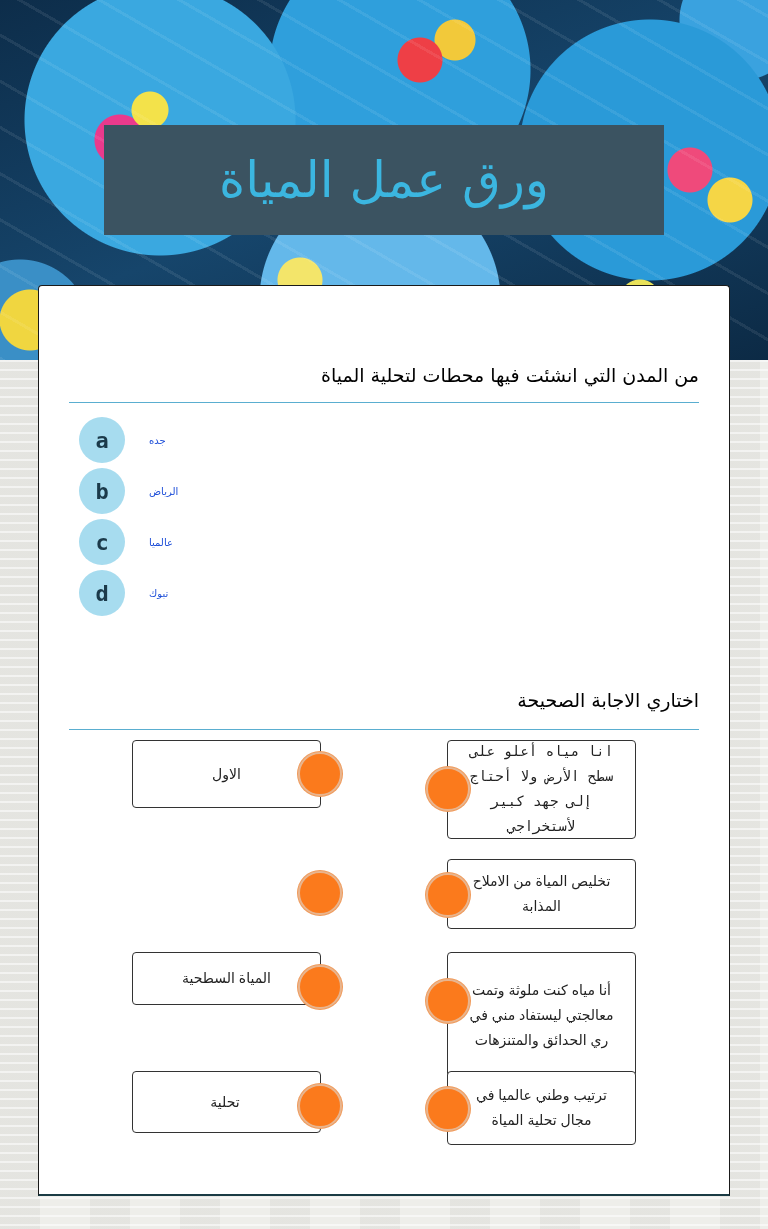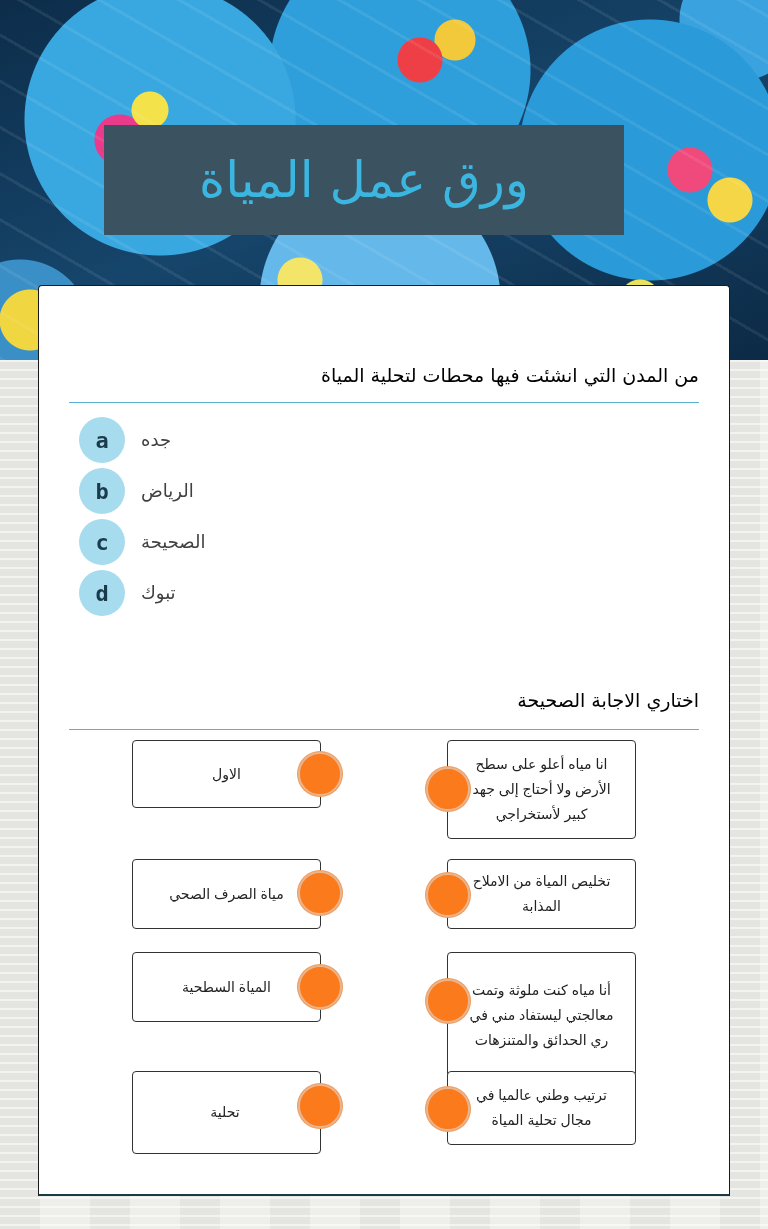--- a/index.html
+++ b/index.html
@@ -31,21 +31,21 @@
         radial-gradient(circle at 380px 300px, #64b8ea 0 120px, transparent 121px),
         radial-gradient(circle at 20px 330px, #3a8fc6 0 70px, transparent 71px),
         radial-gradient(circle at 740px 20px, #3aa2df 0 60px, transparent 61px),
         linear-gradient(160deg, #0d2d4a 0%, #16456b 50%, #0c2a45 100%);
     }
     .hero-overlay {
       position: absolute; inset: 0;
       background: repeating-linear-gradient(30deg, rgba(255,255,255,0.08) 0 3px, transparent 3px 40px);
     }
     .title-box {
-      position: absolute; left: 104px; top: 125px; width: 520px; height: 110px;
+      position: absolute; left: 104px; top: 125px; width: 560px; height: 110px;
       background: #3b5361;
       display: flex; align-items: center; justify-content: center;
     }
     .title-text {
       color: #3bb6e0; font-size: 50px; font-family: "DejaVu Sans", sans-serif; direction: rtl;
     }
     
     .card {
       position: absolute; left: 38px; top: 285px; width: 692px; height: 911px;
       background: #ffffff; border: 1px solid #1a1a1a; border-radius: 4px 4px 0 0;
@@ -59,21 +59,21 @@
       position: absolute; left: 30px; width: 630px; height: 1px; background: #5aaed0;
     }
     .option {
       position: absolute; left: 40px; height: 48px; display: flex; align-items: center;
     }
     .opt-circle {
       width: 46px; height: 46px; border-radius: 50%; background: #a7dcef;
       display: flex; align-items: center; justify-content: center;
       font-family: "DejaVu Sans Mono", monospace; font-weight: bold; font-size: 22px; color: #1b3a4a;
     }
-    .opt-label { margin-left: 16px; font-size: 18px; color: #404040; direction: rtl; }
+    .opt-label { margin-left: 24px; font-size: 10px; color: #1d4ed8; direction: rtl; }
     .match-box {
       position: absolute; width: 189px; border: 1px solid #333; border-radius: 4px; background: #fff;
       display: flex; align-items: center; justify-content: center; text-align: center;
       font-size: 14px; line-height: 25px; color: #222; direction: rtl; padding: 4px 14px;
     }
     .dot {
       position: absolute; width: 44px; height: 44px; border-radius: 50%;
       background: #fb7a1c; border: 2px solid #e8b58f; box-shadow: 0 0 0 1px #f09a5a;
     }
   </style>
@@ -96,51 +96,48 @@
   <div class="option" style="top:130px;">
     <div class="opt-circle">a</div>
     <span class="opt-label">جده</span>
   </div>
   <div class="option" style="top:181px;">
     <div class="opt-circle">b</div>
     <span class="opt-label">الرياض</span>
   </div>
   <div class="option" style="top:232px;">
     <div class="opt-circle">c</div>
-    <span class="opt-label">الصحيحة</span>
+    <span class="opt-label">عالميا</span>
   </div>
   <div class="option" style="top:283px;">
     <div class="opt-circle">d</div>
     <span class="opt-label">تبوك</span>
   </div>
 
   <div class="q-title" style="top:403px;">اختاري الاجابة الصحيحة</div>
   <div class="q-line" style="top:443px;"></div>
 
   <div class="match-box" style="left:93px; top:454px; height:68px;">
     <span>الاول</span>
   </div>
   <div class="dot" style="left:259px; top:466px;"></div>
 
-  <div class="match-box" style="left:93px; top:573px; height:70px;">
-    <span>مياة الصرف الصحي</span>
-  </div>
   <div class="dot" style="left:259px; top:585px;"></div>
 
-  <div class="match-box" style="left:93px; top:666px; height:70px;">
+  <div class="match-box" style="left:93px; top:666px; height:53px;">
     <span>المياة السطحية</span>
   </div>
   <div class="dot" style="left:259px; top:679px;"></div>
 
-  <div class="match-box" style="left:93px; top:785px; height:83px;padding-left:11px;">
+  <div class="match-box" style="left:93px; top:785px; height:62px;padding-left:11px;">
     <span>تحلية</span>
   </div>
   <div class="dot" style="left:259px; top:798px;"></div>
 
-  <div class="match-box" style="left:408px; top:454px; height:99px;">
+  <div class="match-box" style="left:408px; top:454px; height:99px;font-family:Liberation Mono, monospace;">
     <span>انا مياه أعلو على سطح الأرض ولا أحتاج إلى جهد كبير لأستخراجي</span>
   </div>
   <div class="dot" style="left:387px; top:481px;"></div>
 
   <div class="match-box" style="left:408px; top:573px; height:70px;">
     <span>تخليص المياة من الاملاح المذابة</span>
   </div>
   <div class="dot" style="left:387px; top:587px;"></div>
 
   <div class="match-box" style="left:408px; top:666px; height:126px;">

